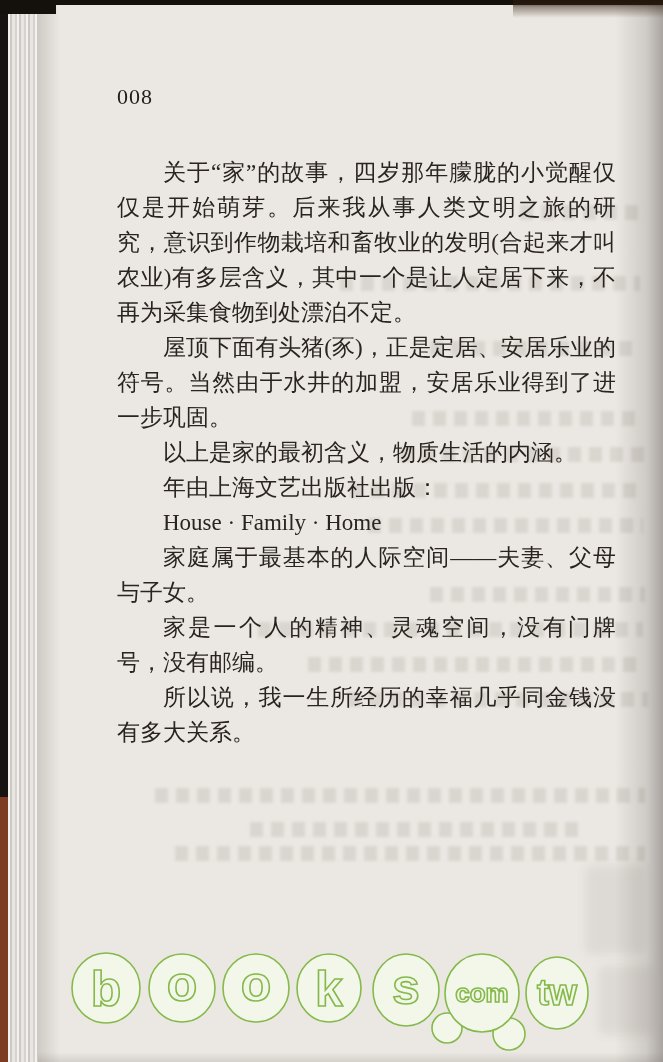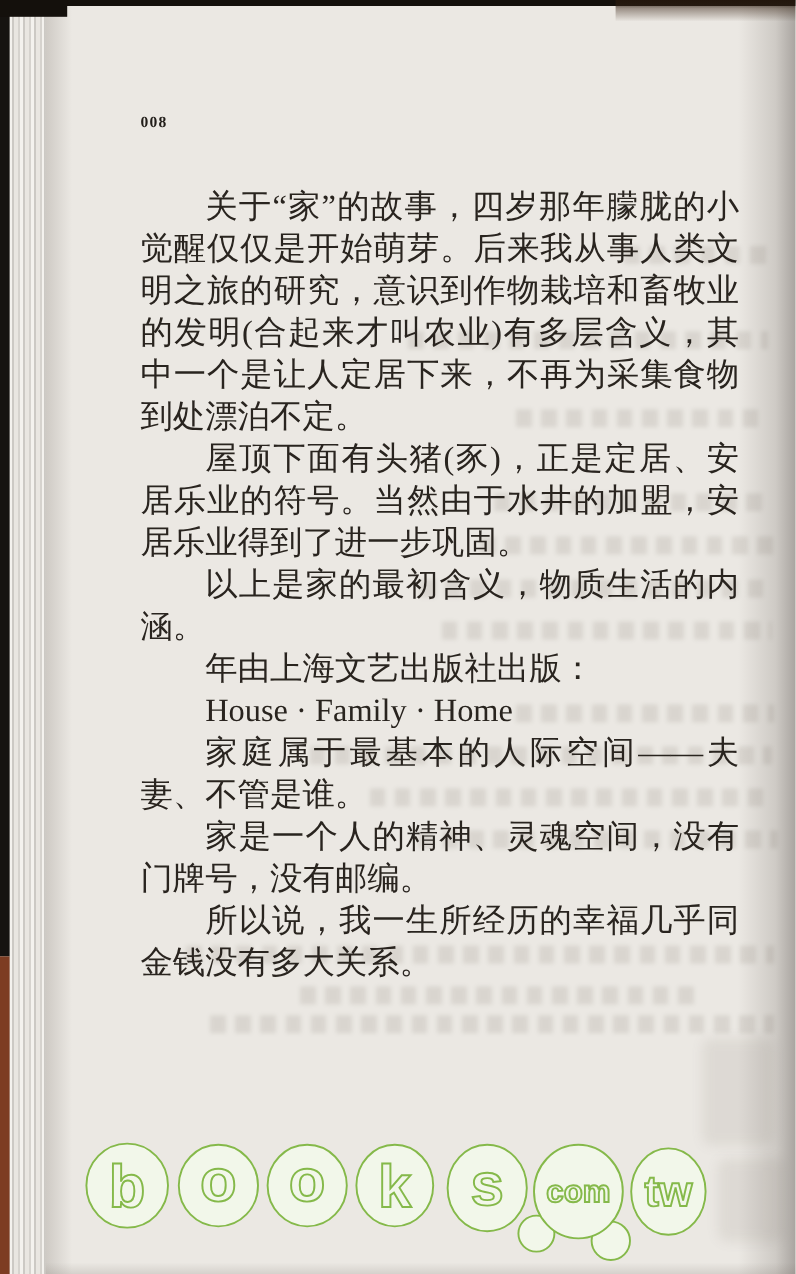--- a/index.html
+++ b/index.html
@@ -52,31 +52,31 @@
     z-index: 5;
   }
   .bottom-shade {
     position: absolute; left: 38px; bottom: 0; width: 625px; height: 10px;
     background: linear-gradient(to bottom, rgba(110,102,95,0), rgba(110,102,95,0.18));
     z-index: 5;
   }
   
   .pgnum {
     position: absolute; left: 117px; top: 84px;
-    font-size: 13px; font-weight: bold; letter-spacing: 1px;
-    color: #211d19; z-index: 3; margin-top: 10px;
+    font-size: 22px; font-weight: normal; letter-spacing: 1px;
+    color: #211d19; z-index: 3;
   }
   .text-block {
     position: absolute; left: 117px; top: 155px; width: 499px;
     z-index: 3;
   }
   .para {
     margin: 0;
     text-indent: 2em;
-    font-size: 27px;
+    font-size: 23px;
     line-height: 35px;
     color: #29241f;
     text-align: justify;
     text-justify: inter-character;
   }
   
   .smudge {
     position: absolute; height: 15px;
     background: repeating-linear-gradient(90deg,
       rgba(125,117,107,0.38) 0px, rgba(125,117,107,0.38) 13px,
@@ -159,16 +159,16 @@
   </g>
 </svg>
 
 <div class="pgnum">008</div>
 <div class="text-block">
     <p class="para">关于“家”的故事，四岁那年朦胧的小觉醒仅仅是开始萌芽。后来我从事人类文明之旅的研究，意识到作物栽培和畜牧业的发明(合起来才叫农业)有多层含义，其中一个是让人定居下来，不再为采集食物到处漂泊不定。</p>
     <p class="para">屋顶下面有头猪(豕)，正是定居、安居乐业的符号。当然由于水井的加盟，安居乐业得到了进一步巩固。</p>
     <p class="para">以上是家的最初含义，物质生活的内涵。</p>
     <p class="para">年由上海文艺出版社出版：</p>
     <p class="para">House · Family · Home</p>
-    <p class="para">家庭属于最基本的人际空间——夫妻、不管是谁。</p>
+    <p class="para">家庭属于最基本的人际空间——夫妻、父母与子女。</p>
     <p class="para">家是一个人的精神、灵魂空间，没有门牌号，没有邮编。</p>
     <p class="para">所以说，我一生所经历的幸福几乎同金钱没有多大关系。</p>
   </div>
 
 </body></html>

